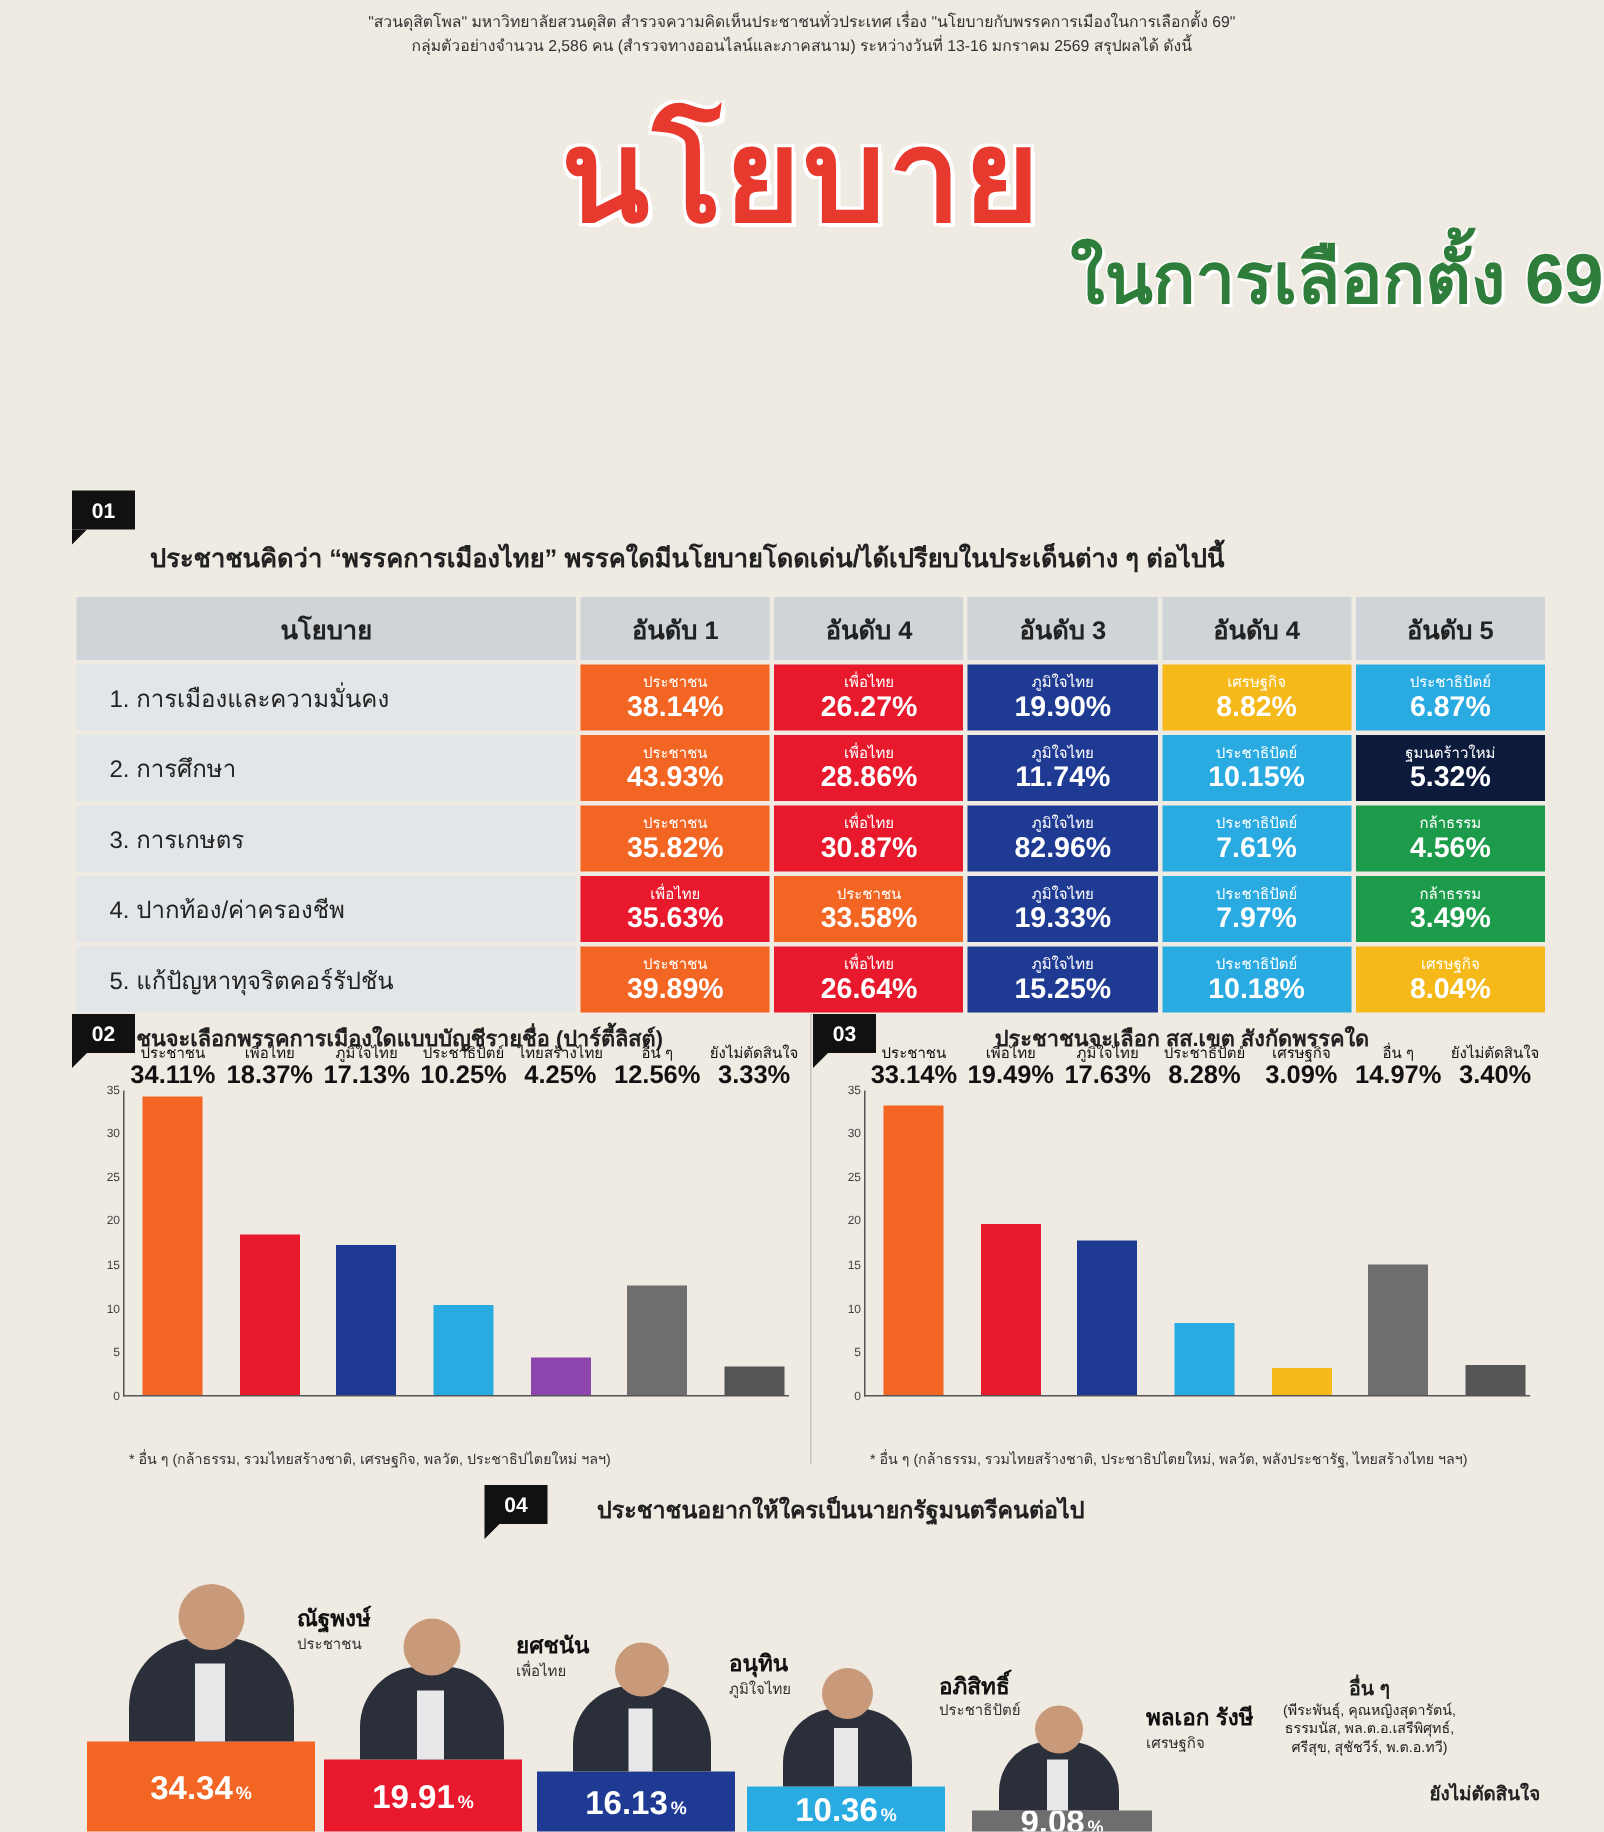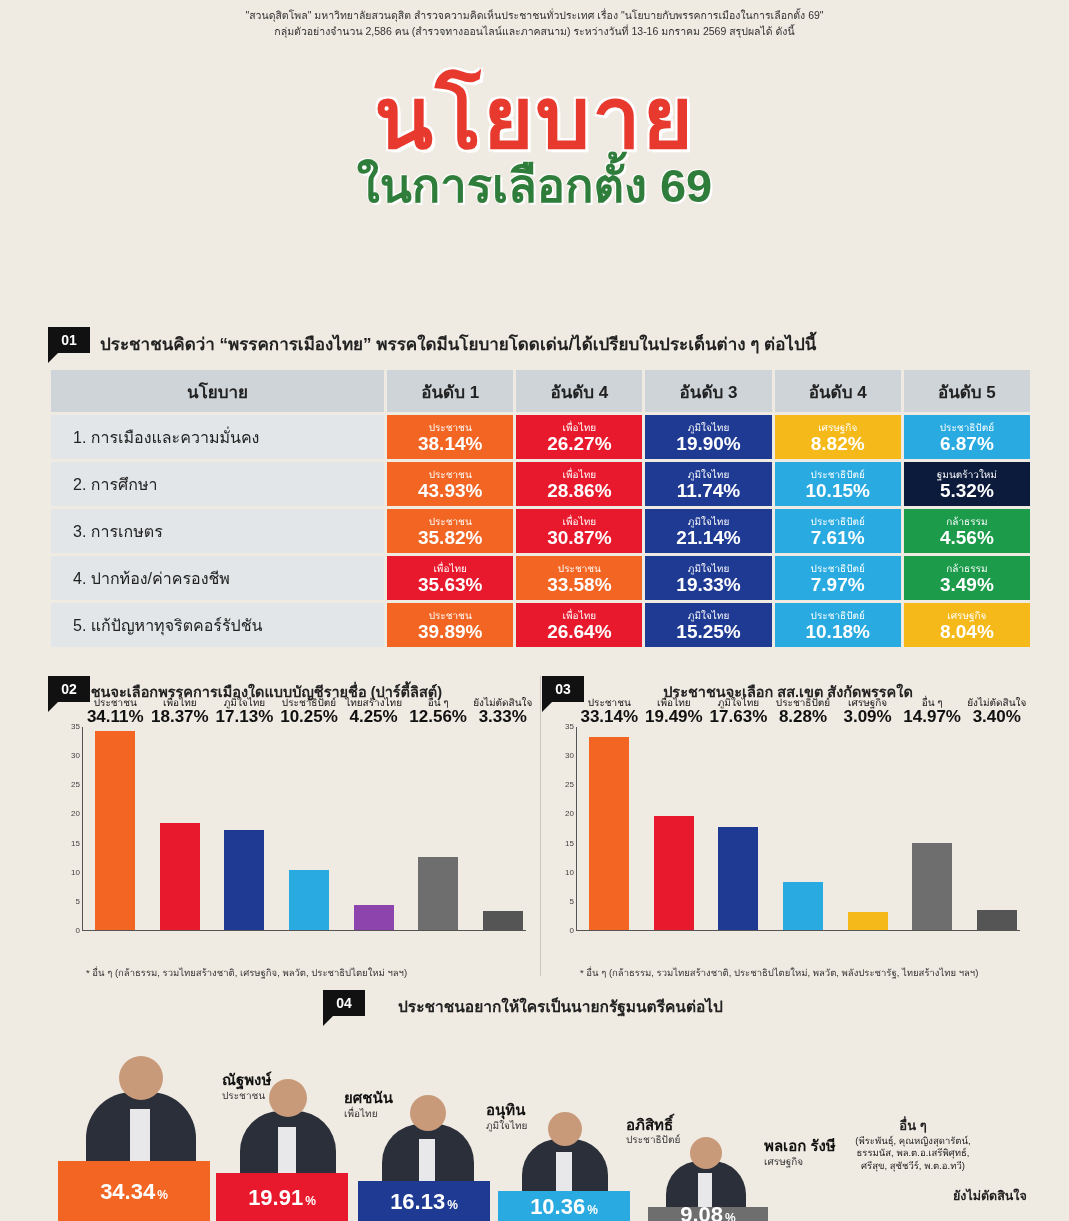--- a/index.html
+++ b/index.html
@@ -16,35 +16,35 @@
   }
   .source div { white-space:nowrap; }
   .title-wrap { position:absolute; top:78px; left:0; width:1069px; text-align:center; }
   .t1 {
     font-size:86px; font-weight:bold; color:#e8392e; letter-spacing:2px;
     line-height:0.95; text-shadow: 3px 3px 0 #ffffff, -2px -2px 0 #ffffff, 2px -2px 0 #fff, -2px 2px 0 #fff;
   }
   .t2 { font-size:47px; font-weight:bold; color:#2f7d3a; line-height:1.12; margin-top:2px;
         text-shadow: 2px 2px 0 #ffffff, -1px -1px 0 #fff; }
   .t3 { font-size:47px; font-weight:bold; color:#2f7d3a; line-height:1.12;
-        text-shadow: 2px 2px 0 #ffffff, -1px -1px 0 #fff; }
+        text-shadow: 2px 2px 0 #ffffff, -1px -1px 0 #fff; text-align: right; }
 
   
   .tag {
     position:absolute; width:42px; height:26px; background:#111; color:#fff;
     font-size:14px; font-weight:bold; display:flex; align-items:center; justify-content:center;
   }
   .tag:after {
     content:""; position:absolute; left:0; top:100%;
     border-left:10px solid #111; border-bottom:10px solid transparent;
   }
 
   
   #sec1 { position:absolute; top:327px; left:48px; width:985px; }
-  #sec1 .head { margin-left:52px; font-size:17px; font-weight:bold; padding-top:3px; }
+  #sec1 .head { margin-left:52px; font-size:17px; font-weight:bold; padding-top:3px;margin-top:28px; }
   table.pol { border-collapse:separate; border-spacing:3px; margin-top:10px; width:985px; }
   table.pol th { background:#cfd4d8; font-size:17px; font-weight:bold; color:#222; height:42px; }
   table.pol th.first { width:330px; }
   table.pol td.name { background:#e3e6e8; font-size:16px; padding-left:22px; height:44px; text-align:left; }
   table.pol td.cell { width:125px; height:44px; padding:2px 0 0 0; text-align:center; color:#fff; }
   table.pol td.cell .party { font-size:10px; line-height:1.1; display:block; }
   table.pol td.cell .val { font-size:19px; font-weight:bold; line-height:1.15; display:block; }
 
   
   .panel { position:absolute; }
@@ -161,21 +161,21 @@
           <td class="cell" style="background: rgb(242, 101, 34);">
             <span class="party">ประชาชน</span>
             <span class="val">35.82%</span>
           </td>
           <td class="cell" style="background: rgb(232, 25, 44);">
             <span class="party">เพื่อไทย</span>
             <span class="val">30.87%</span>
           </td>
           <td class="cell" style="background: rgb(31, 58, 147);">
             <span class="party">ภูมิใจไทย</span>
-            <span class="val">21.14%</span>
+            <span class="val">82.96%</span>
           </td>
           <td class="cell" style="background: rgb(41, 171, 226);">
             <span class="party">ประชาธิปัตย์</span>
             <span class="val">7.61%</span>
           </td>
           <td class="cell" style="background: rgb(28, 156, 75);">
             <span class="party">กล้าธรรม</span>
             <span class="val">4.56%</span>
           </td>
         </tr>
@@ -371,21 +371,21 @@
       </div>
   </div>
   <div class="note">* อื่น ๆ (กล้าธรรม, รวมไทยสร้างชาติ, ประชาธิปไตยใหม่, พลวัต, พลังประชารัฐ, ไทยสร้างไทย ฯลฯ)</div>
 </div>
 
 <div id="sec4">
   <div class="tag" style="top:0;left:275px;">04</div>
   <div class="phead">ประชาชนอยากให้ใครเป็นนายกรัฐมนตรีคนต่อไป</div>
   <div class="pmrow" id="pmrow">
       <div class="pm" style="left: 10px;">
-        <div style="position: absolute; left: 164px; bottom: 120.24px; width: 120px;">
+        <div style="position: absolute; left: 140px; bottom: 120.24px; width: 120px;">
           <div class="pm-name">ณัฐพงษ์</div>
           <div class="pm-party">ประชาชน</div>
         </div>
         <div class="photo" style="width: 152px; height: 112px;">
           <div class="body" style="left:28px;bottom:0;width:110px;height:69.44px;background:#2b2f3a;border-radius:46.199999999999996px 46.199999999999996px 0 0;"></div>
           <div class="head" style="left:61px;top:6.72px;width:44px;height:44px;background:#c89a7a;"></div>
           <div class="body" style="left:72px;bottom:0;width:19.8px;height:51.52px;background:#e8e8ea;"></div>
         </div>
         <div class="pm-bar" style="width: 152px; height: 62px; background: rgb(242, 101, 34);">
           <span class="num">34.34</span>

